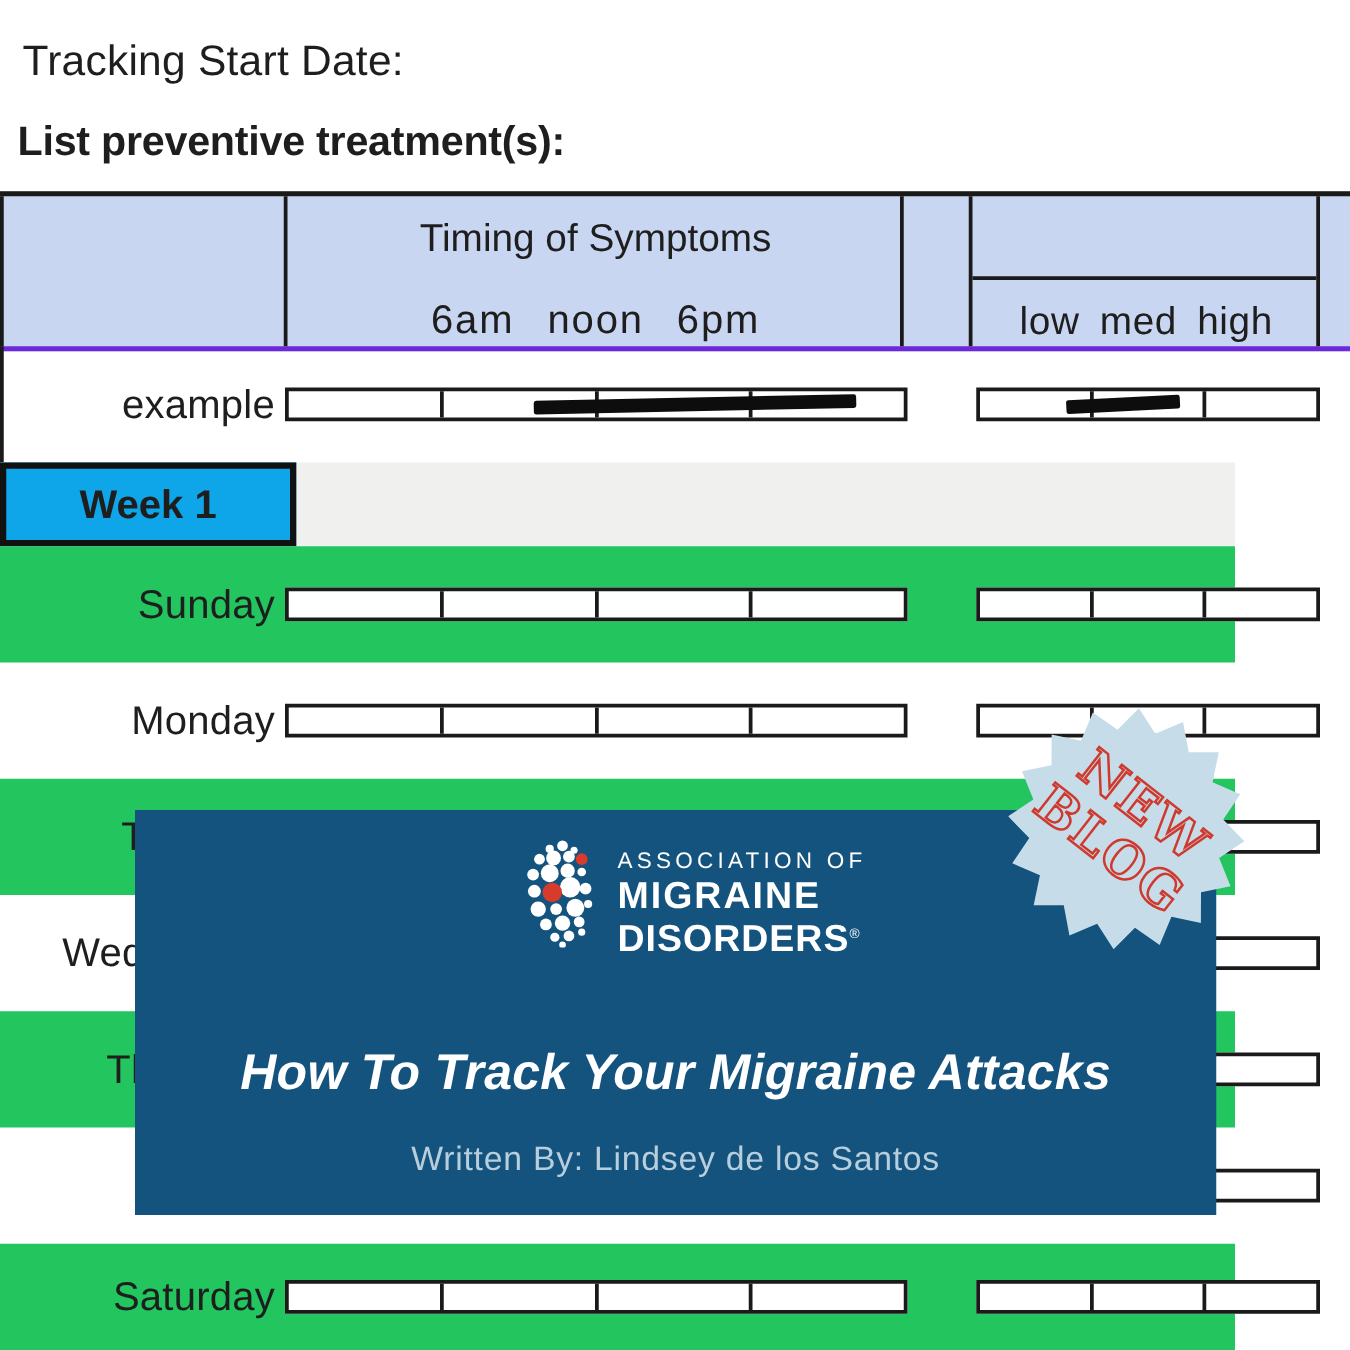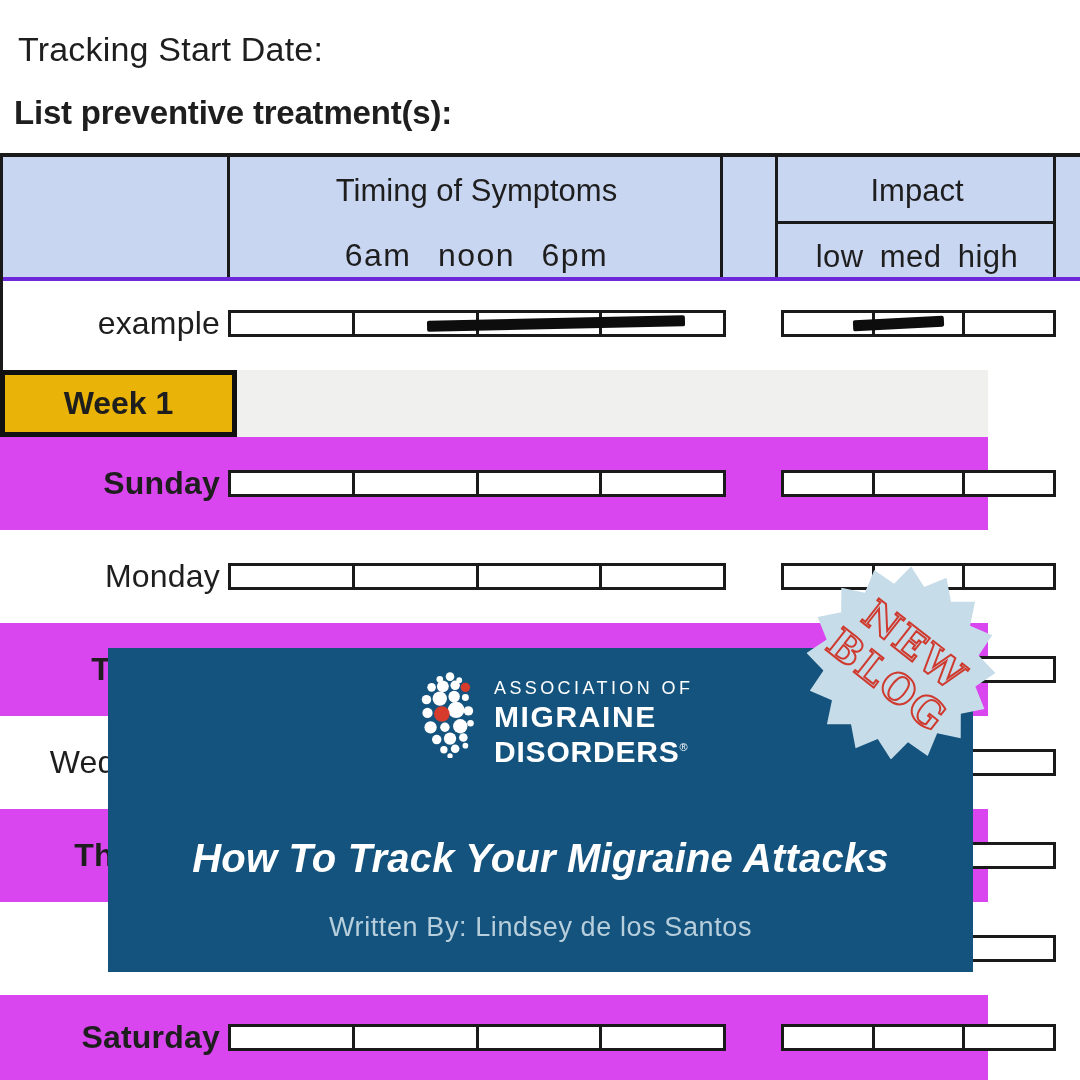--- a/index.html
+++ b/index.html
@@ -18,42 +18,42 @@
   }
   .vline{position:absolute;top:0;bottom:0;width:3px;background:#1a1a1a;}
   .hline{position:absolute;height:3px;background:#1a1a1a;}
   .hcell-text{position:absolute;text-align:center;font-size:31px;}
   .timing-title{left:230px;width:493px;top:16px;}
   .timing-sub{left:230px;width:493px;top:80px;word-spacing:16px;letter-spacing:1.5px;font-size:32px;}
   .impact-title{left:778px;width:278px;top:16px;}
   .impact-sub{left:778px;width:278px;top:82px;word-spacing:7px;letter-spacing:.5px;font-size:31px;}
   
   .band{position:absolute;left:0;width:988px;}
-  .band.blue{background:#d946ef;font-weight:bold;}
+  .band.blue{background:#22c55e;}
   .band.gray{background:#f0f0ee;}
   .day-label{
     position:absolute;left:0;top:0;bottom:0;width:220px;
     display:flex;align-items:center;justify-content:flex-end;
     font-size:32px;letter-spacing:.2px;
   }
   .bar{
     position:absolute;top:calc(50% - 14px);height:21px;
     background:#ffffff;border:3px solid #1a1a1a;display:flex;
   }
   .bar.timing{left:228px;width:492px;}
   .bar.impact{left:781px;width:269px;}
   .seg{flex:1;border-left:3px solid #1a1a1a;}
   .seg:first-child{border-left:none;}
   .mark{position:absolute;background:#0d0d0d;border-radius:2px;}
   .mark.timing-mark{left:196px;top:5px;width:258px;height:11px;transform:rotate(-1.2deg);}
   .mark.impact-mark{left:69px;top:5px;width:91px;height:11px;transform:rotate(-3deg);}
   
   .week-box{
     position:absolute;left:0;top:370px;width:227px;height:57px;
-    background:#eab308;border:5px solid #111;display:flex;align-items:center;justify-content:center;
+    background:#0ea5e9;border:5px solid #111;display:flex;align-items:center;justify-content:center;
     font-size:32px;font-weight:bold;
   }
   
   .card{
     position:absolute;left:108px;top:648px;width:865px;height:324px;
     background:#14537d;color:#ffffff;z-index:10;
   }
   .logo{position:absolute;left:312px;top:24px;display:flex;align-items:flex-start;}
   .logo-dots{width:58px;height:86px;}
   .logo-text{margin-left:16px;margin-top:6px;}
@@ -96,21 +96,20 @@
 
   <div class="thead">
     <div class="vline" style="left:0"></div>
     <div class="vline" style="left:227px"></div>
     <div class="vline" style="left:720px"></div>
     <div class="vline" style="left:775px"></div>
     <div class="vline" style="left:1053px"></div>
     <div class="hline" style="left:778px;width:275px;top:64px"></div>
     <div class="hcell-text timing-title">Timing of Symptoms</div>
     <div class="hcell-text timing-sub">6am noon 6pm</div>
-    <div class="hcell-text impact-title">Impact</div>
     <div class="hcell-text impact-sub">low med high</div>
   </div>
 
   <div class="band" style="top:277px;height:93px">
     <div class="vline" style="left:0;top:0;height:93px"></div>
     <div class="day-label">example</div>
     <div class="bar timing">
       <span class="seg"></span>
         <span class="seg"></span>
         <span class="seg"></span>

